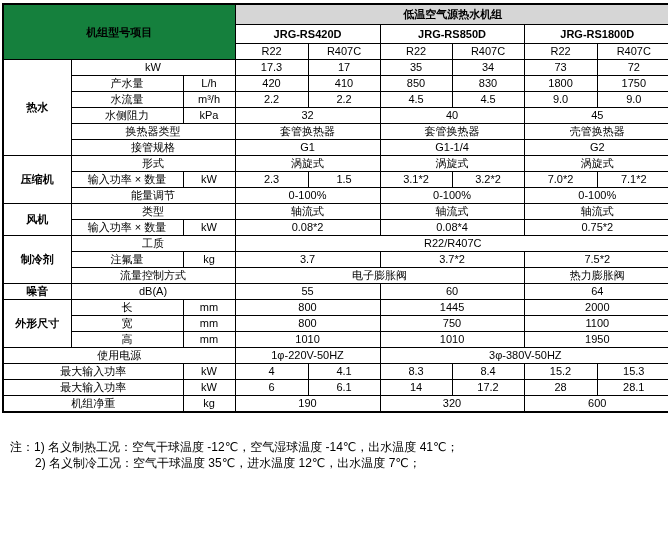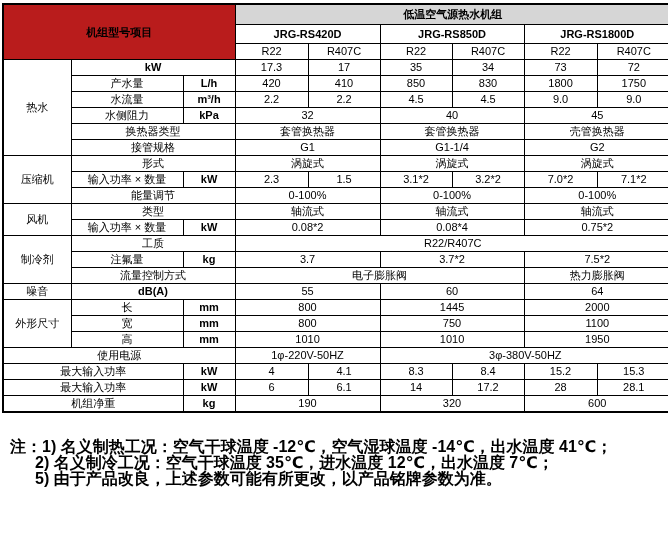--- a/index.html
+++ b/index.html
@@ -22,35 +22,34 @@
     vertical-align:middle;
     font-size:11px;
     line-height:13px;
     height:15px;
     padding:0 1px;
     overflow:hidden;
     white-space:nowrap;
   }
   tr:nth-child(1) td{height:19px;}
   tr:nth-child(2) td{height:18px;margin-left:24px;}
-  td.k-corner{background:#b91c1c;font-weight:bold;font-size:12px;}
+  td.k-corner{background:#15803d;font-weight:bold;font-size:12px;}
   td.k-title{background:#d6d6d6;font-weight:bold;font-size:12px;}
   td.k-model{font-weight:bold;}
   td.k-ref{font-weight:normal;}
-  td.k-g{font-weight:normal;}
+  td.k-g{font-weight:bold;}
   td.k-l{font-weight:normal;}
-  td.k-u{font-weight:bold;}
+  td.k-u{font-weight:normal;}
   td.k-v{font-weight:normal;}
   td.redl{border-left:2px solid #9e1f1f;}
   .notes{
     margin-top:26px;
     padding-left:8px;
-    font-size:16px;
+    font-size:12px;
     line-height:16px;
-    font-weight:bold;
   }
   .note-line{padding-left:25px;}
   .note-line.first{padding-left:0;}
 </style>
 </head>
 <body>
 
 <div class="page">
   <table class="spec">
     <colgroup>
@@ -245,15 +244,14 @@
           <td colspan="2" class="k-v redl">190</td>
           <td colspan="2" class="k-v">320</td>
           <td colspan="2" class="k-v">600</td>
         </tr>
       </tbody>
   </table>
 
   <div class="notes" id="notes">
       <div class="note-line first">注：1) 名义制热工况：空气干球温度 -12℃，空气湿球温度 -14℃，出水温度 41℃；</div>
       <div class="note-line">2) 名义制冷工况：空气干球温度 35℃，进水温度 12℃，出水温度 7℃；</div>
-      <div class="note-line">5) 由于产品改良，上述参数可能有所更改，以产品铭牌参数为准。</div>
     </div>
 </div>
 
 </body></html>

